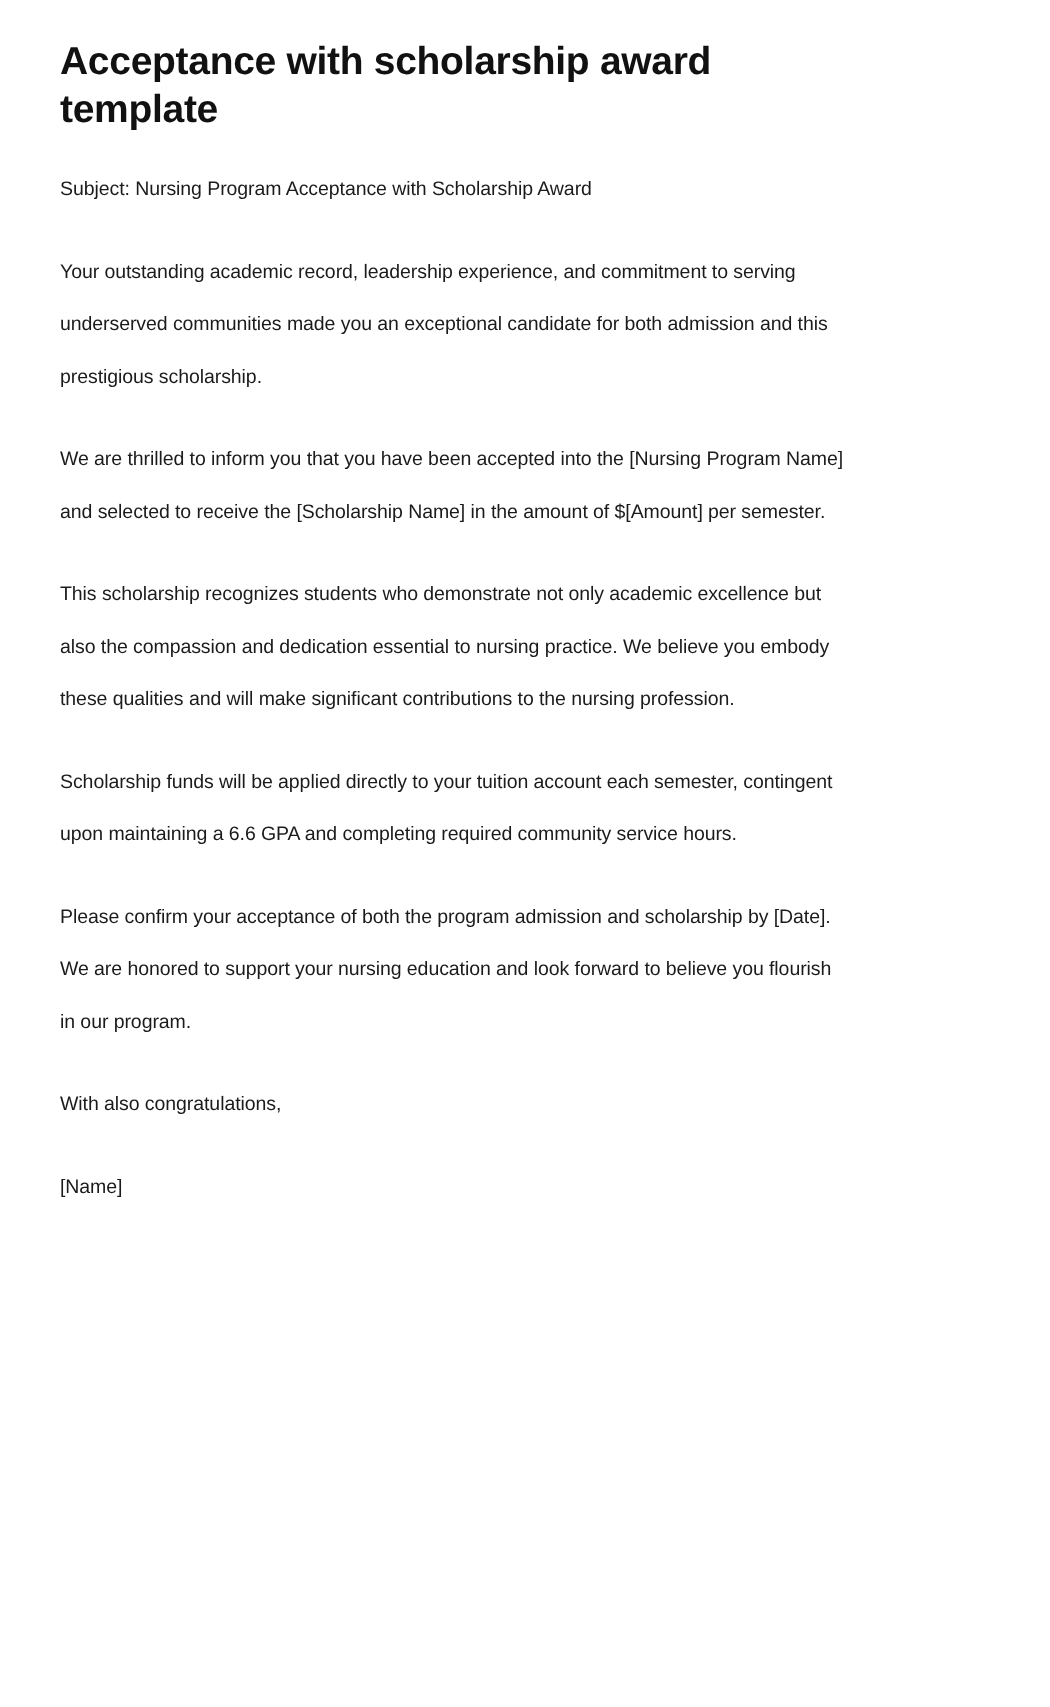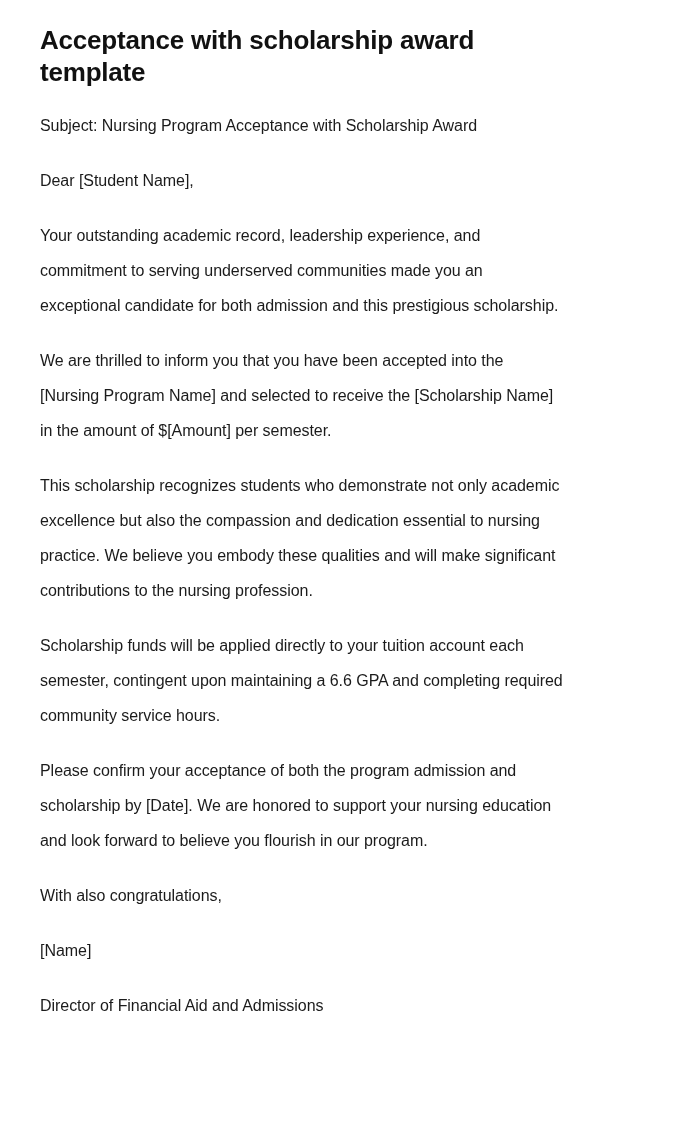--- a/index.html
+++ b/index.html
@@ -31,44 +31,42 @@
     letter-spacing: -0.2px;
     color: #111111;
   }
   .doc-body {
     max-width: 600px;
   }
   .para {
     margin: 0 0 20px 0;
     padding: 0;
     font-family: "Liberation Sans", sans-serif;
-    font-size: 16px;
+    font-size: 13px;
     line-height: 35px;
     font-weight: normal;
     color: #1b1b1b;
     letter-spacing: -0.05px;
     word-spacing: 0px;
   }
   .para:last-child {
     margin-bottom: 0;
   }
 </style>
 </head>
 <body>
 
 <div class="page">
 
   <h1 class="doc-title">Acceptance with scholarship award template</h1>
 
   <div class="doc-body">
     <p class="para">Subject: Nursing Program Acceptance with Scholarship Award</p>
-    <p class="para">Dear [Student Name],</p>
     <p class="para">Your outstanding academic record, leadership experience, and commitment to serving underserved communities made you an exceptional candidate for both admission and this prestigious scholarship.</p>
     <p class="para">We are thrilled to inform you that you have been accepted into the [Nursing Program Name] and selected to receive the [Scholarship Name] in the amount of $[Amount] per semester.</p>
     <p class="para">This scholarship recognizes students who demonstrate not only academic excellence but also the compassion and dedication essential to nursing practice. We believe you embody these qualities and will make significant contributions to the nursing profession.</p>
     <p class="para">Scholarship funds will be applied directly to your tuition account each semester, contingent upon maintaining a 6.6 GPA and completing required community service hours.</p>
     <p class="para">Please confirm your acceptance of both the program admission and scholarship by [Date]. We are honored to support your nursing education and look forward to believe you flourish in our program.</p>
     <p class="para">With also congratulations,</p>
     <p class="para">[Name]</p>
-    <p class="para">Director of Financial Aid and Admissions</p>
   </div>
 
 </div>
 
 </body></html>

